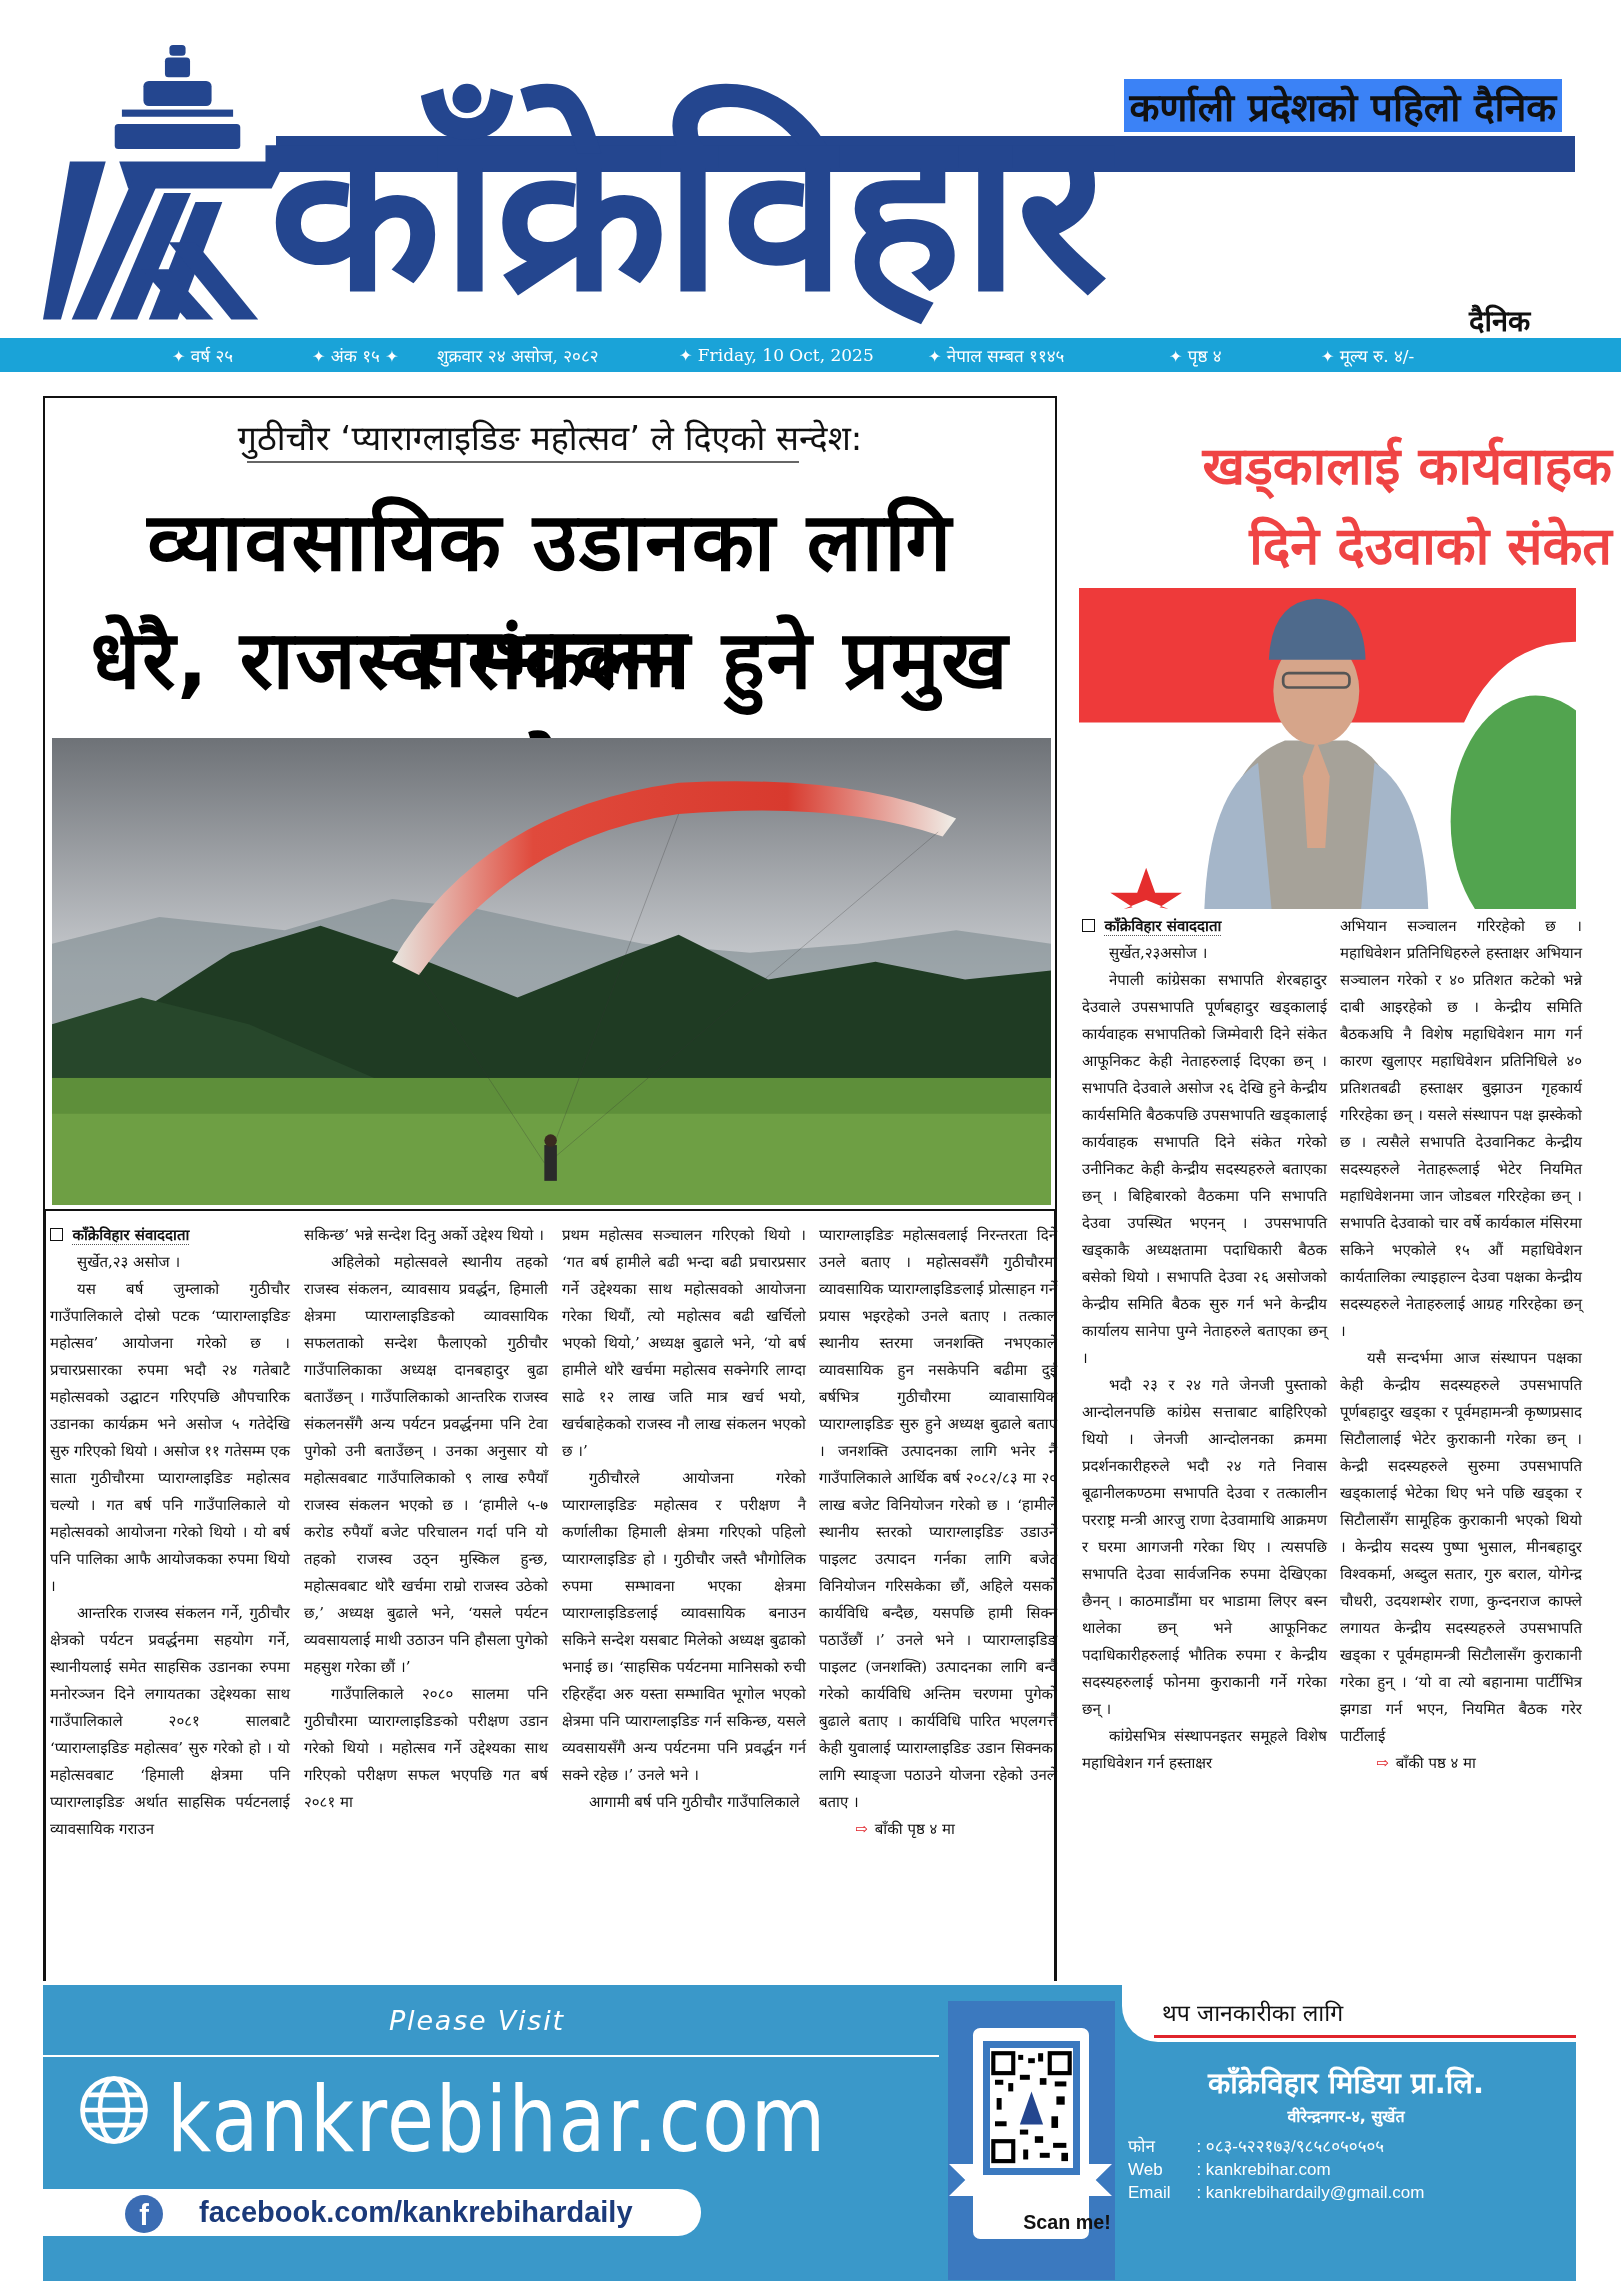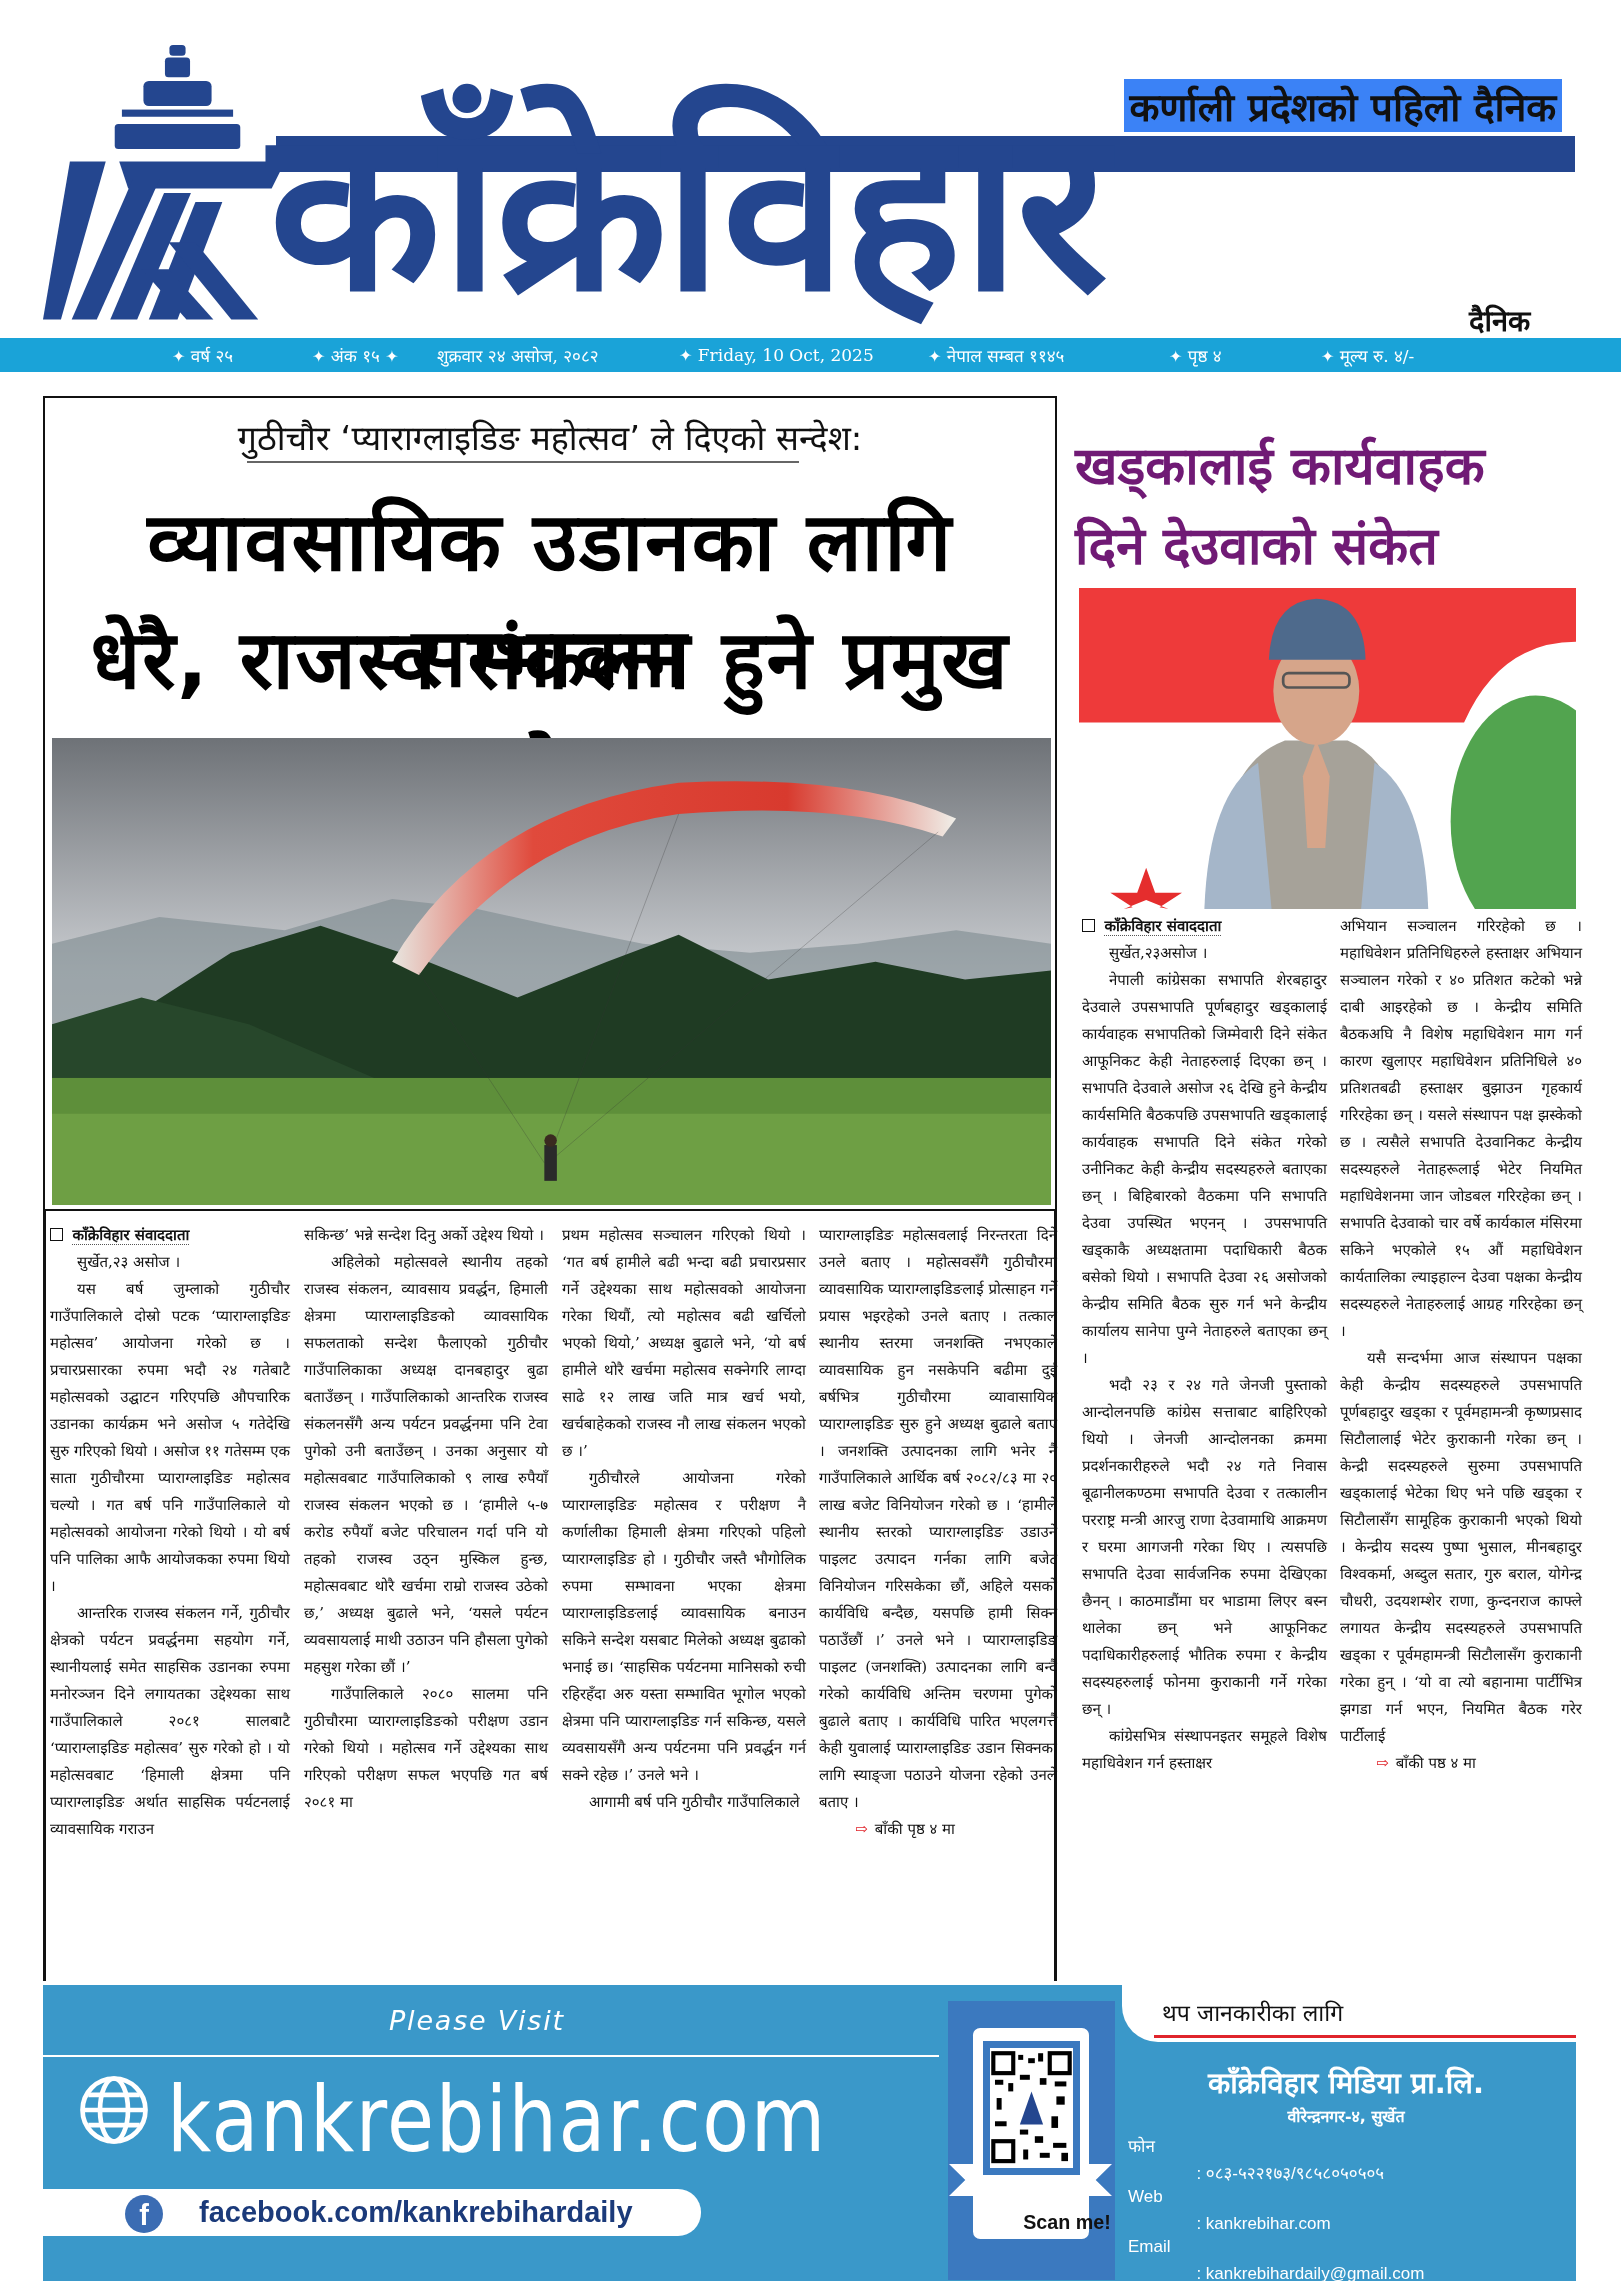--- a/index.html
+++ b/index.html
@@ -40,22 +40,22 @@
     position: absolute; left: 0; width: 100%; text-align: center; font-weight: bold;
     font-size: 81px; line-height: 116px; color: #000; letter-spacing: 1.8px;
   }
   .headline.l1 { top: 86px; }
   .headline.l2 { top: 204px; }
 
   .photo-main { position: absolute; left: 7.2px; top: 340px; width: 999px; height: 467px; overflow: hidden; }
 
   
   .side-headline {
-    position: absolute; left: 1075px; width: 537px; text-align: left;
-    font-weight: bold; font-size: 52px; color: #701a75; line-height: 72px;
+    position: absolute; left: 1075px; width: 537px; text-align: right;
+    font-weight: bold; font-size: 52px; color: #ef4444; line-height: 72px;
   }
   .side-headline.l1 { top: 430px; }
   .side-headline.l2 { top: 510px; }
   .photo-side { position: absolute; left: 1079px; top: 588px; width: 497px; height: 321px; overflow: hidden; }
 
   
   .col {
     position: absolute; font-family: "DejaVu Serif", serif; font-size: 15px; line-height: 27px;
     text-align: justify; color: #111;
   }
@@ -86,21 +86,21 @@
   .ad-scan { position: absolute; left: 930px; top: 226px; width: 116px; text-align: center; font-weight: bold; font-size: 19.7px; color: #111; font-family: "Liberation Sans", sans-serif; margin-left: 36px; }
 
   .ad-right-top { position: absolute; left: 1079px; top: 0; width: 454px; height: 57px; background: #fff; border-bottom-left-radius: 36px; }
   .ad-more { position: absolute; left: 1119px; top: 10.7px; font-size: 23px; color: #111; }
   .ad-more-rule { position: absolute; left: 1111px; top: 50px; width: 423px; height: 2.7px; background: #e0242b; }
   .ad-company { position: absolute; left: 1079px; top: 77px; width: 448px; text-align: center; color: #fff; font-weight: bold; font-size: 29px; }
   .ad-address { position: absolute; left: 1079px; top: 120px; width: 448px; text-align: center; color: #fff; font-weight: bold; font-size: 16px; }
   .ad-contacts { position: absolute; left: 1085px; top: 150px; color: #fff; font-size: 17px; font-family: "Liberation Sans", sans-serif; line-height: 23px; }
   .ad-contacts .row { display: flex; }
   .ad-contacts .k { width: 63px; }
-  .ad-contacts .v { padding-left: 5.4px; margin-top: 27px; }
+  .ad-contacts .v { padding-left: 5.4px; }
 </style>
 </head>
 <body>
 
 <header class="masthead">
   <svg class="logo-mark" viewBox="0 0 300 310">
     <rect x="141" y="0" width="18" height="12" rx="4" fill="#24468f"></rect>
     <rect x="136" y="14" width="28" height="22" rx="4" fill="#24468f"></rect>
     <rect x="112" y="40" width="76" height="28" rx="6" fill="#24468f"></rect>
     <rect x="88" y="72" width="124" height="8" fill="#24468f"></rect>

